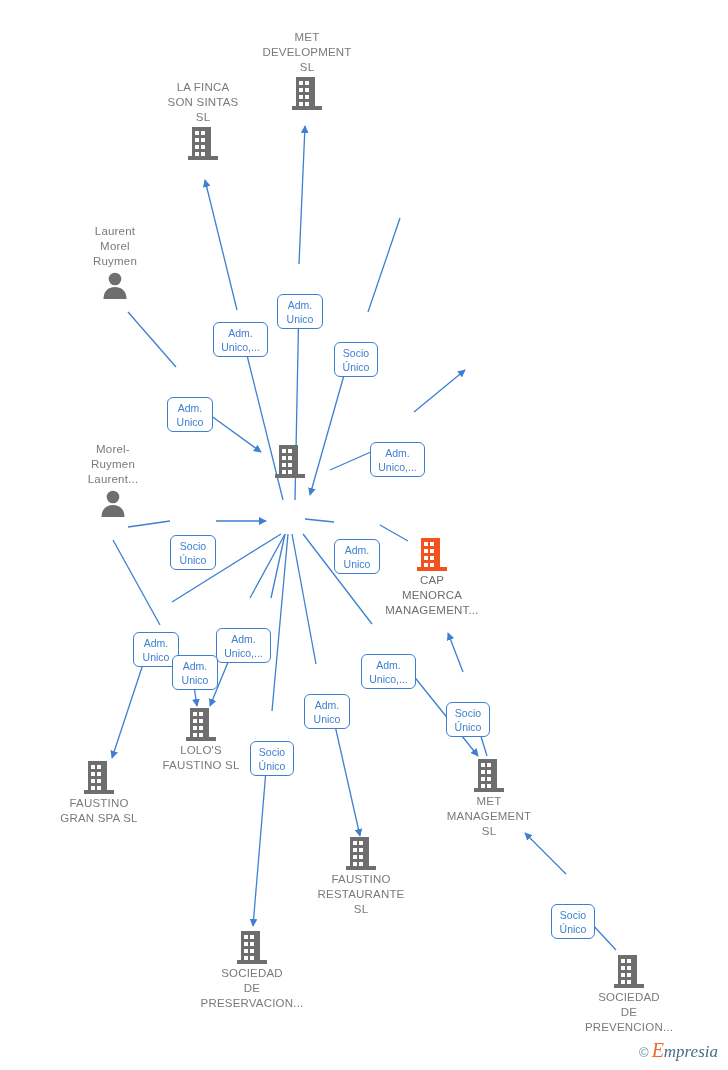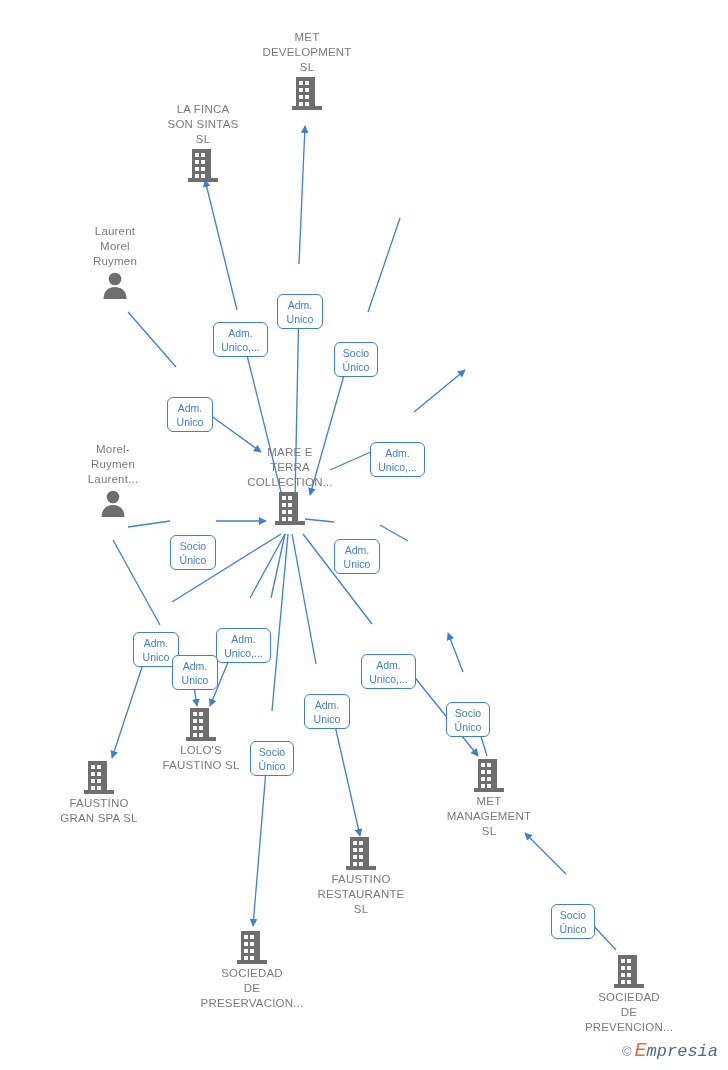--- a/index.html
+++ b/index.html
@@ -76,21 +76,21 @@
     display: flex;
     align-items: baseline;
     gap: 3px;
     z-index: 6;
   }
   .watermark .wm-c {
     font-size: 13px;
     color: #6b8fa8;
   }
   .watermark .wm-name {
-    font-family: Liberation Mono, monospace;
+    font-family: Liberation Serif, serif;
     font-style: italic;
     font-size: 17px;
     color: #4a6e86;
     text-align: right;
   }
   .watermark .wm-name .wm-e {
     color: #ef6a2c;
     font-size: 20px;
   }
 </style>
@@ -171,21 +171,21 @@
             <rect x="13" y="11" width="4" height="4"></rect>
           <rect x="7" y="18" width="4" height="4"></rect>
             <rect x="13" y="18" width="4" height="4"></rect>
           <rect x="7" y="25" width="4" height="4"></rect>
             <rect x="13" y="25" width="4" height="4"></rect>
         </g>
       </svg>
     </span>
   </div>
 
-  <div class="node caption-above" style="left:203px; top:102px;">
+  <div class="node caption-above" style="left:203px; top:80px;">
     <span class="caption">LA FINCA
 SON SINTAS
 SL</span>
     <span class="icon">
       <svg width="30" height="34" viewBox="0 0 30 34" xmlns="http://www.w3.org/2000/svg">
         <rect x="4" y="0" width="19" height="31" fill="#6e6e6e"></rect>
         <rect x="0" y="29" width="30" height="4" fill="#6e6e6e"></rect>
         <g fill="#ffffff">
           <rect x="7" y="4" width="4" height="4"></rect>
             <rect x="13" y="4" width="4" height="4"></rect>
@@ -208,23 +208,20 @@
     <span class="icon">
       <svg width="28" height="28" viewBox="0 0 28 28" xmlns="http://www.w3.org/2000/svg">
         <circle cx="14" cy="8" r="6.3" fill="#6e6e6e"></circle>
         <path d="M 2.5 28 C 2.5 19.5 8 16 14 16 C 20 16 25.5 19.5 25.5 28 Z" fill="#6e6e6e"></path>
       </svg>
     </span>
   </div>
 
 
   <div class="node caption-above" style="left:290px; top:445px;">
-    <span class="caption">MARE E
-TERRA
-COLLECTION...</span>
     <span class="icon">
       <svg width="30" height="34" viewBox="0 0 30 34" xmlns="http://www.w3.org/2000/svg">
         <rect x="4" y="0" width="19" height="31" fill="#6e6e6e"></rect>
         <rect x="0" y="29" width="30" height="4" fill="#6e6e6e"></rect>
         <g fill="#ffffff">
           <rect x="7" y="4" width="4" height="4"></rect>
             <rect x="13" y="4" width="4" height="4"></rect>
           <rect x="7" y="11" width="4" height="4"></rect>
             <rect x="13" y="11" width="4" height="4"></rect>
           <rect x="7" y="18" width="4" height="4"></rect>
@@ -241,20 +238,41 @@
 Ruymen
 Laurent...</span>
     <span class="icon">
       <svg width="28" height="28" viewBox="0 0 28 28" xmlns="http://www.w3.org/2000/svg">
         <circle cx="14" cy="8" r="6.3" fill="#6e6e6e"></circle>
         <path d="M 2.5 28 C 2.5 19.5 8 16 14 16 C 20 16 25.5 19.5 25.5 28 Z" fill="#6e6e6e"></path>
       </svg>
     </span>
   </div>
 
+  <div class="node highlight" style="left:432px; top:538px;">
+    <span class="icon">
+      <svg width="30" height="34" viewBox="0 0 30 34" xmlns="http://www.w3.org/2000/svg">
+        <rect x="4" y="0" width="19" height="31" fill="#f4511e"></rect>
+        <rect x="0" y="29" width="30" height="4" fill="#f4511e"></rect>
+        <g fill="#ffffff">
+          <rect x="7" y="4" width="4" height="4"></rect>
+            <rect x="13" y="4" width="4" height="4"></rect>
+          <rect x="7" y="11" width="4" height="4"></rect>
+            <rect x="13" y="11" width="4" height="4"></rect>
+          <rect x="7" y="18" width="4" height="4"></rect>
+            <rect x="13" y="18" width="4" height="4"></rect>
+          <rect x="7" y="25" width="4" height="4"></rect>
+            <rect x="13" y="25" width="4" height="4"></rect>
+        </g>
+      </svg>
+    </span>
+    <span class="caption">CAP
+MENORCA
+MANAGEMENT...</span>
+  </div>
 
   <div class="node" style="left:201px; top:708px;">
     <span class="icon">
       <svg width="30" height="34" viewBox="0 0 30 34" xmlns="http://www.w3.org/2000/svg">
         <rect x="4" y="0" width="19" height="31" fill="#6e6e6e"></rect>
         <rect x="0" y="29" width="30" height="4" fill="#6e6e6e"></rect>
         <g fill="#ffffff">
           <rect x="7" y="4" width="4" height="4"></rect>
             <rect x="13" y="4" width="4" height="4"></rect>
           <rect x="7" y="11" width="4" height="4"></rect>

